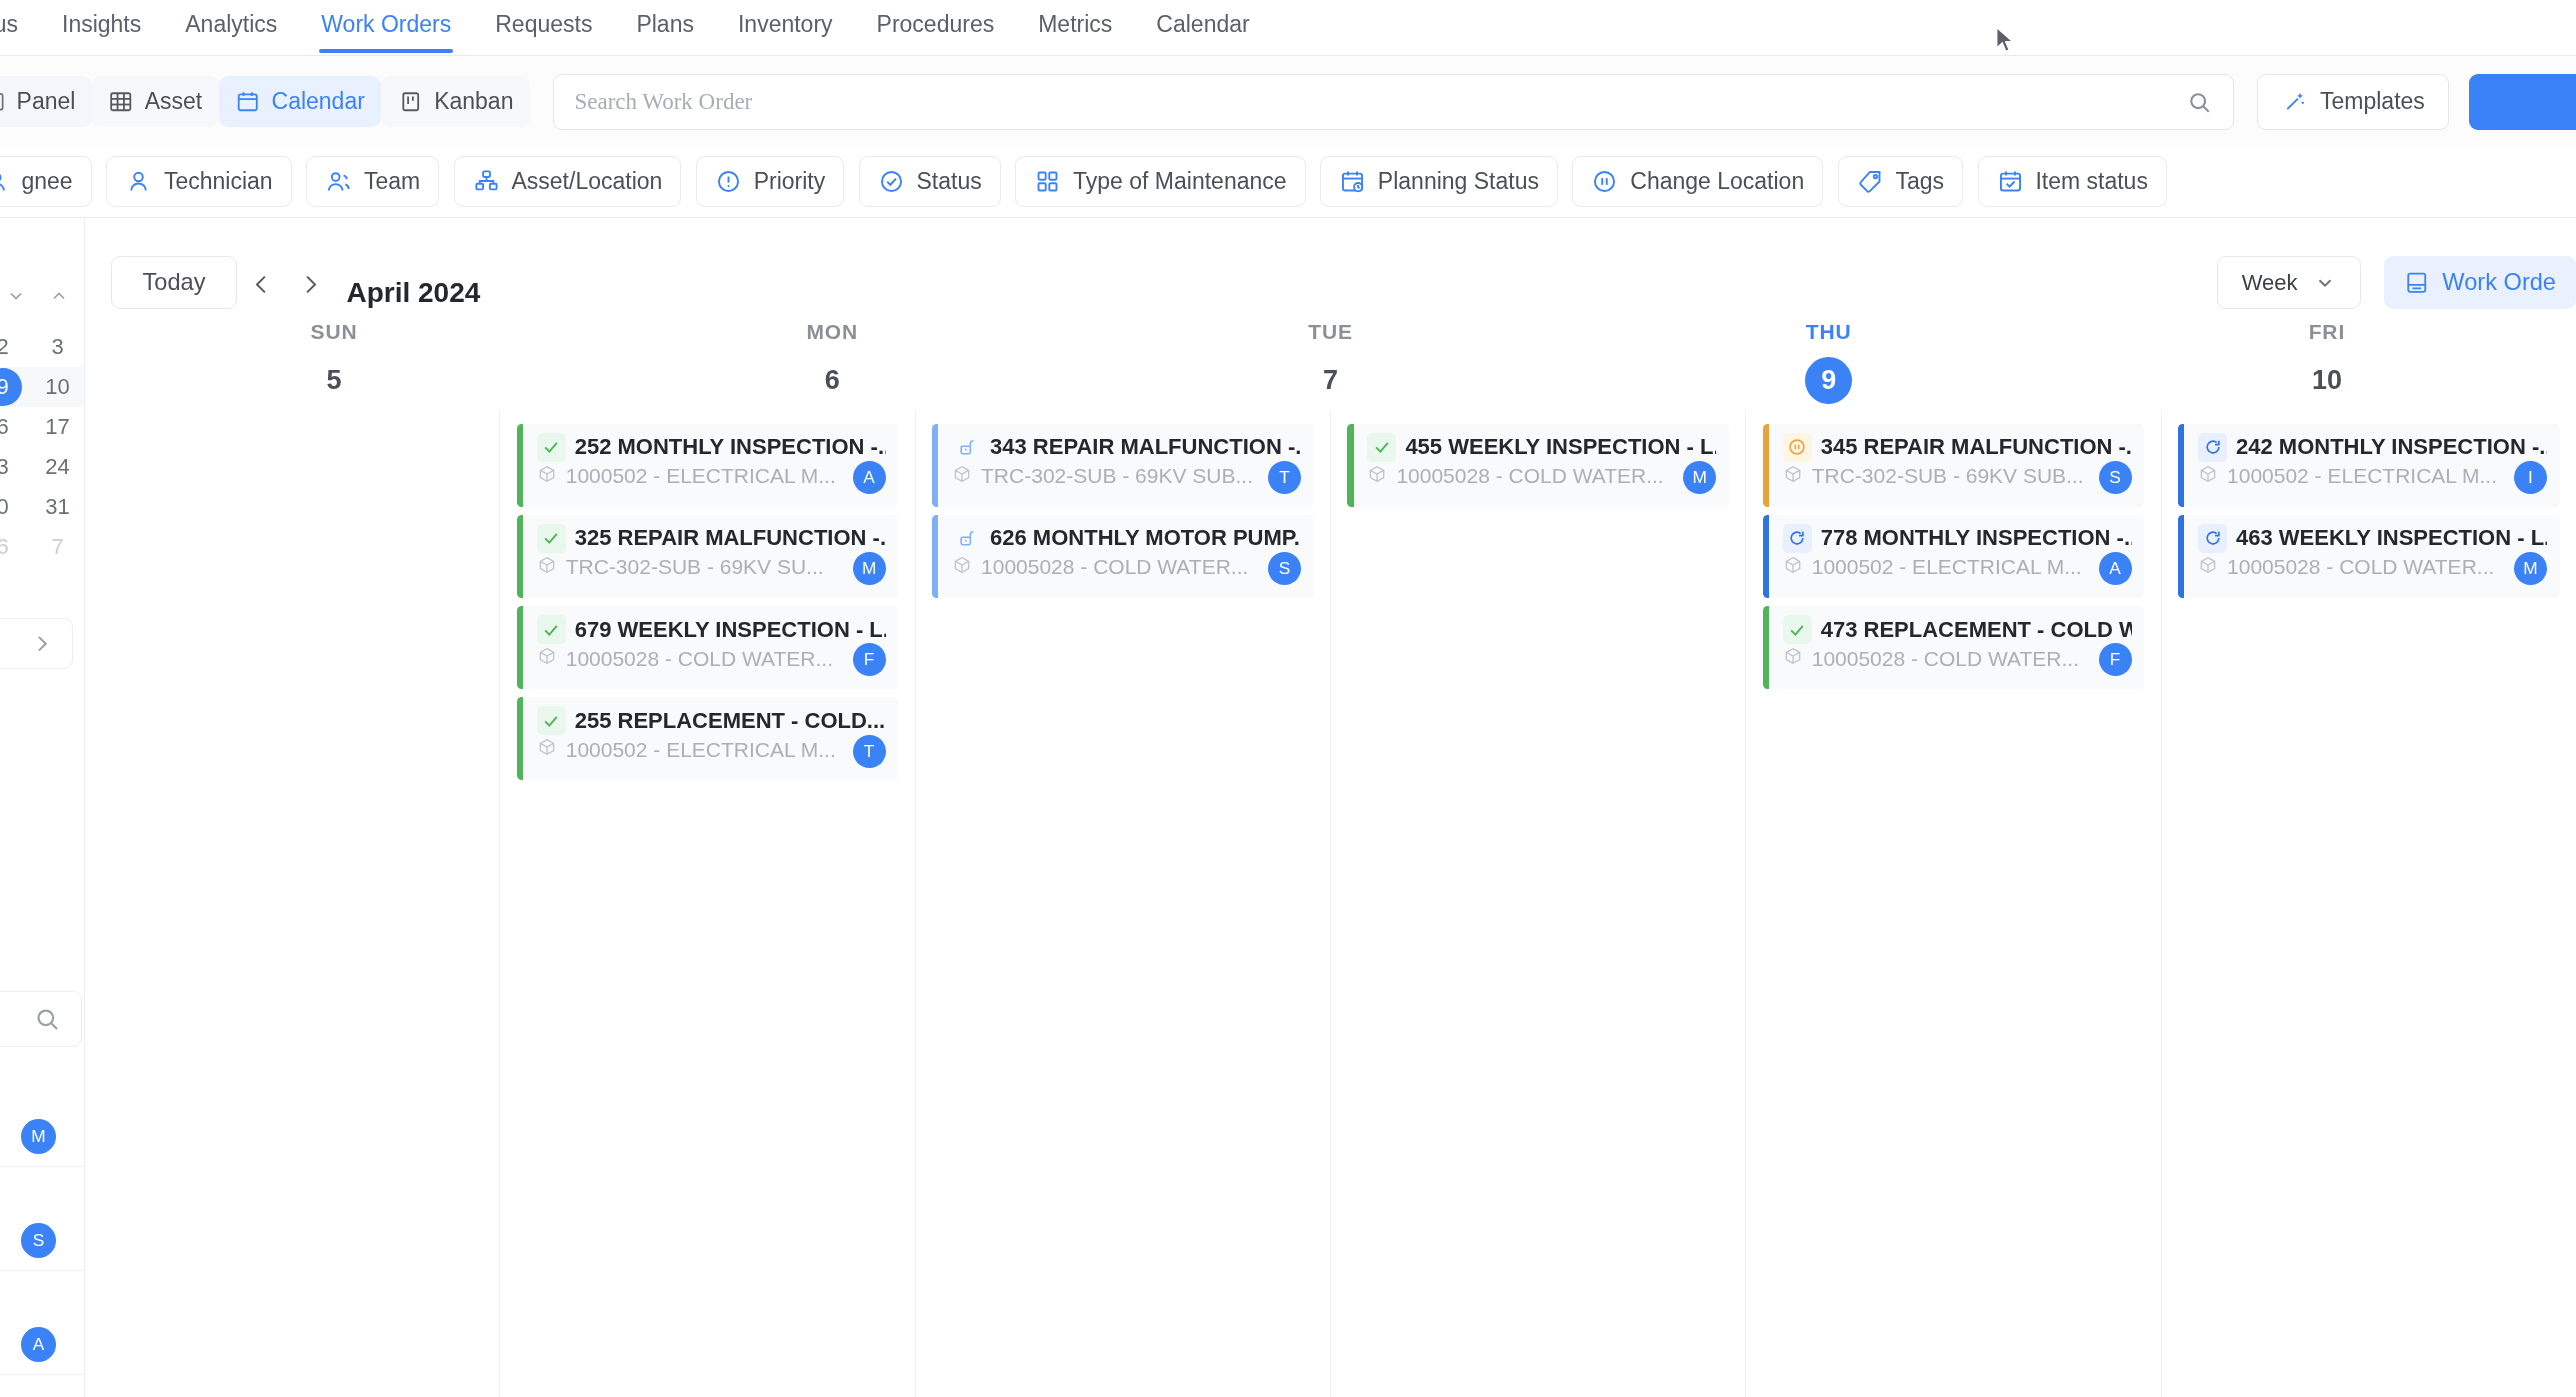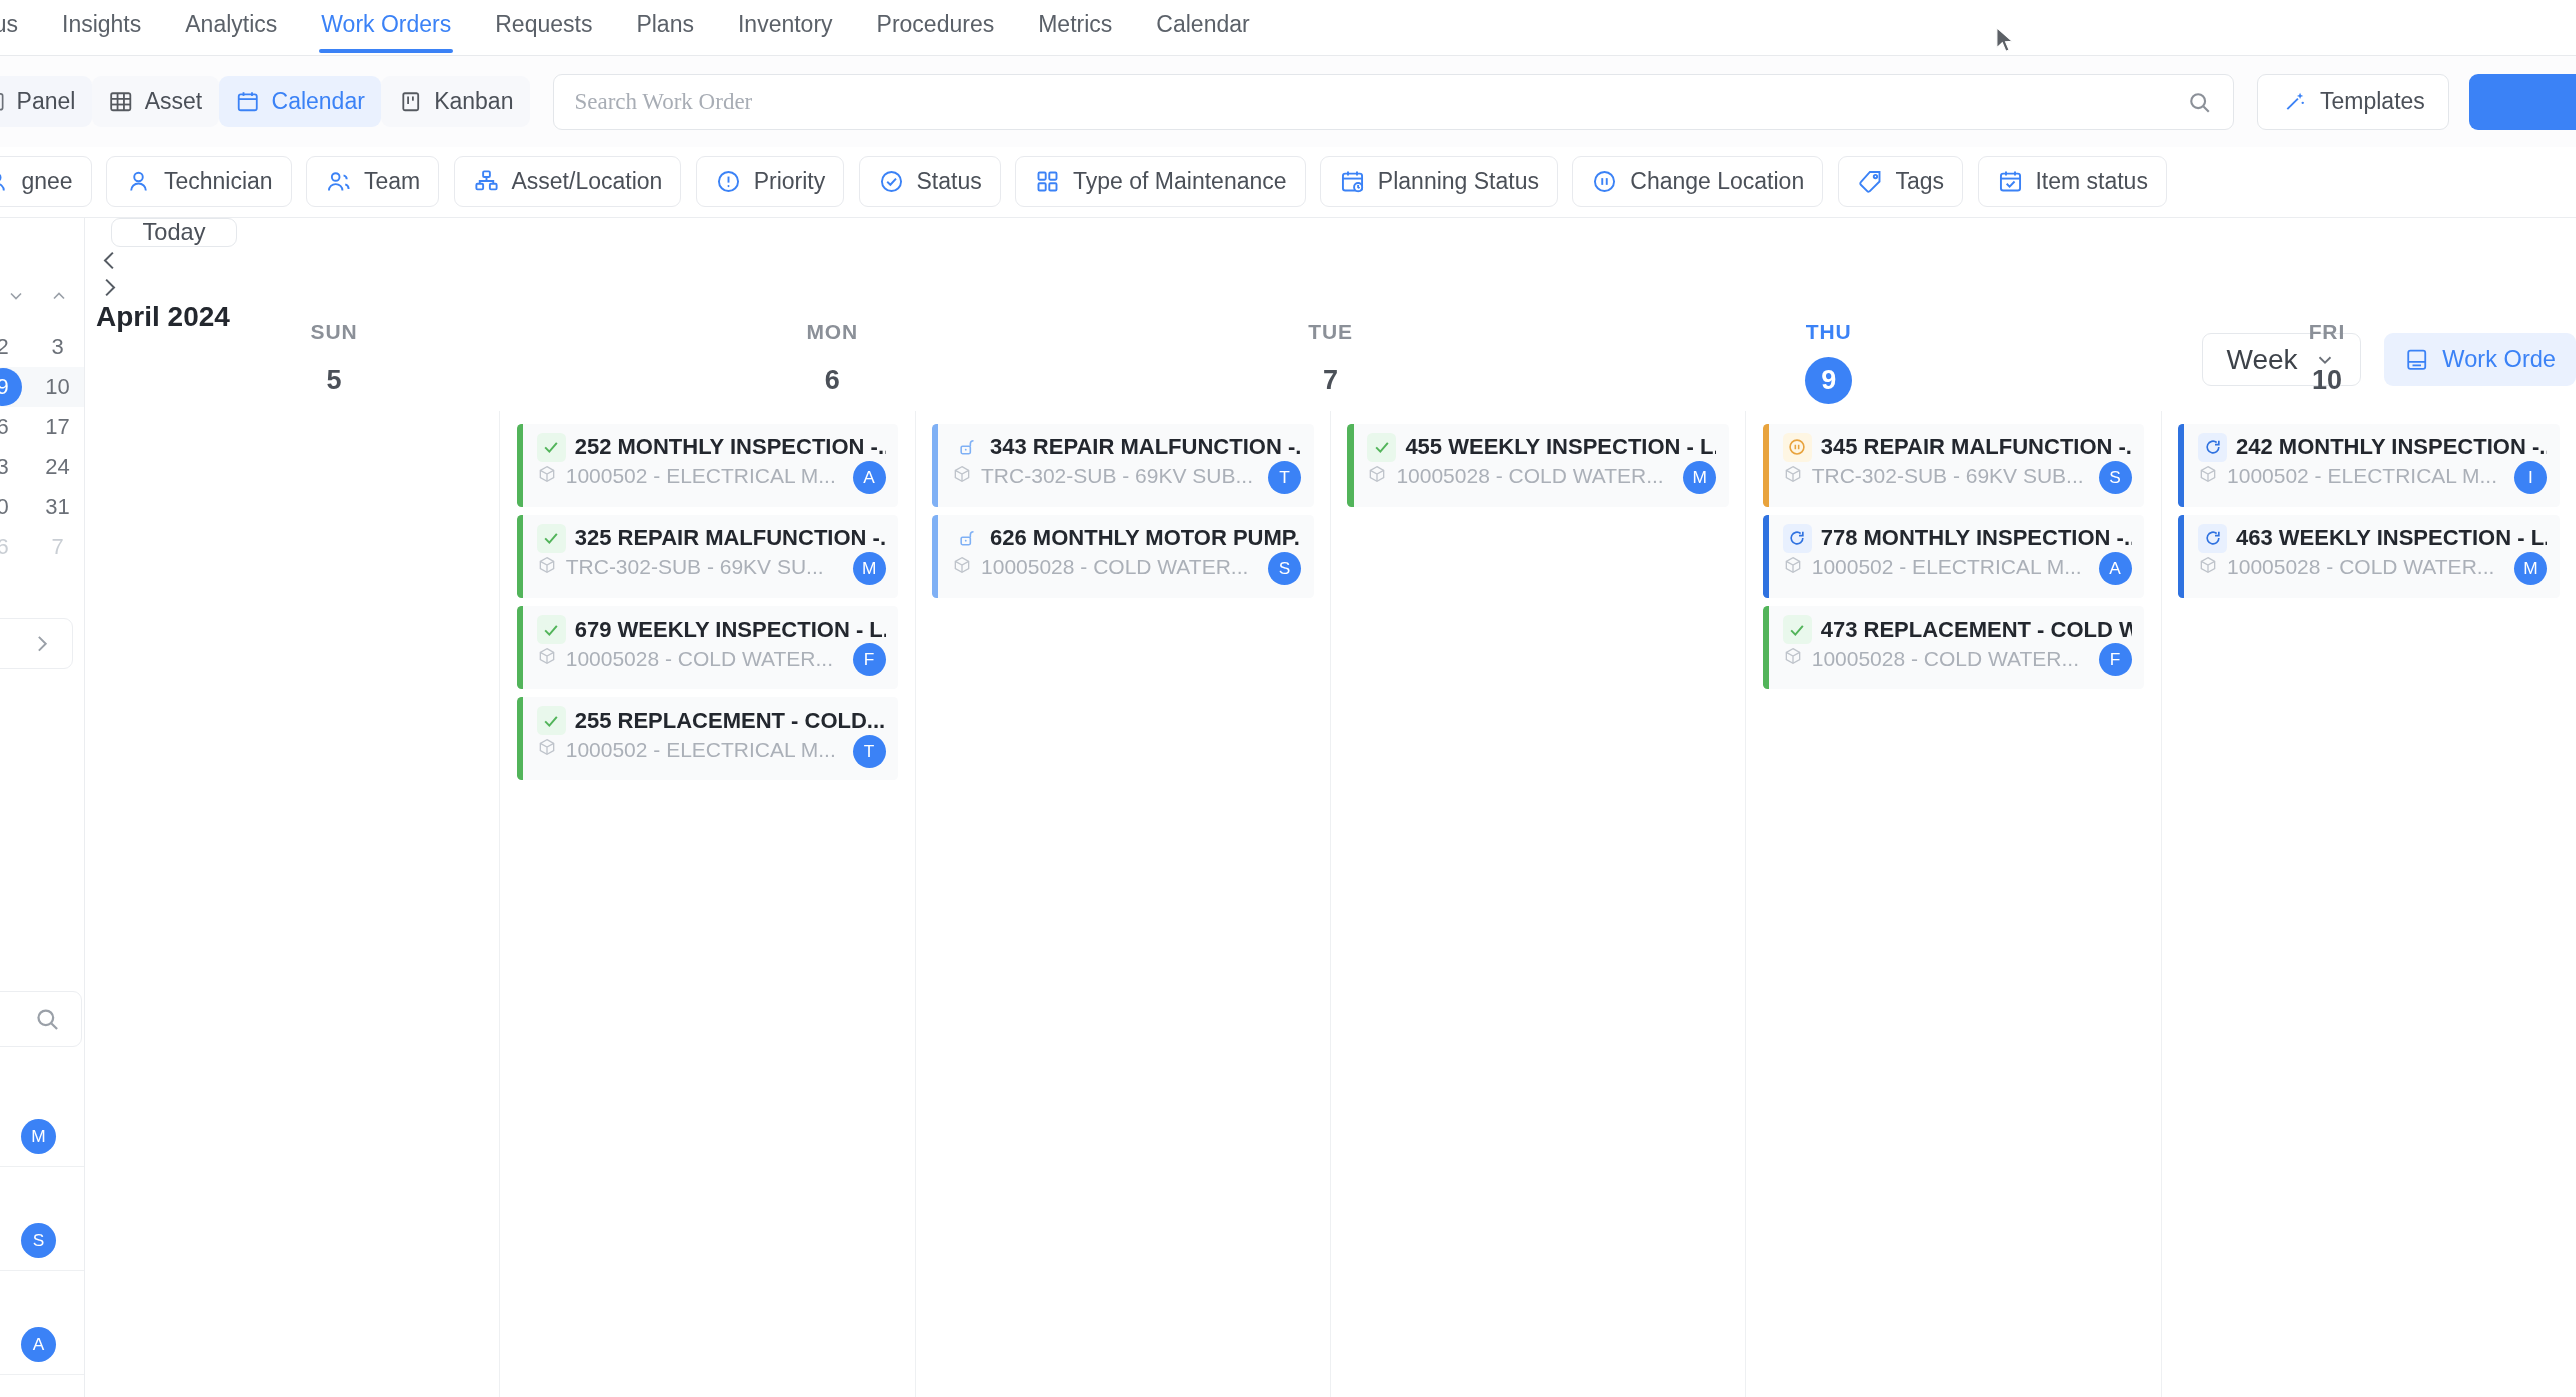--- a/index.html
+++ b/index.html
@@ -148,41 +148,41 @@
   .sb-avatar {
     position: absolute; right: 29px; top: 56px;
     width: 35px; height: 35px; border-radius: 50%;
     background: #3b82f6; color: #fff; font-size: 17.3px;
     display: flex; align-items: center; justify-content: center;
   }
 
   
   .cal-header {
     position: absolute; left: 85px; top: 218px; width: 2491px; height: 91px;
-    background: #fff; display: flex; align-items: flex-start; flex-direction: column;
+    background: #fff; display: flex; align-items: flex-end;
   }
   .today-btn {
     margin-left: 25.5px; height: 53px; padding: 0 31px;
     border: 1.4px solid #e5e8ec; border-radius: 9px; background: #fff;
     font-size: 23.6px; color: #4b5058;
     display: flex; align-items: center;
   }
   .nav-arrow {
     width: 49px; height: 49px; display: flex; align-items: center;
     justify-content: center; color: #565c64; font-size: 27px;
   }
   .month-label {
     margin-left: 11px; font-size: 28px; color: #23272e; font-weight: bold;
   }
   .cal-header-right {
     margin-left: auto; display: flex; align-items: center; padding-right: 0;
   }
   .week-select {
     height: 53px; padding: 0 23.6px; border: 1.4px solid #e5e8ec;
-    border-radius: 9px; background: #fff; font-size: 28px; color: #3d4249;
+    border-radius: 9px; background: #fff; font-size: 22px; color: #3d4249;
     display: flex; align-items: center; gap: 16.4px;
   }
   .wo-btn {
     margin-left: 23.6px; height: 53px; padding: 0 20px;
     background: #eaf1fe; border-radius: 9px;
     display: flex; align-items: center; gap: 12.7px;
     font-size: 23.6px; color: #3b82f6; white-space: nowrap;
   }
 
   

